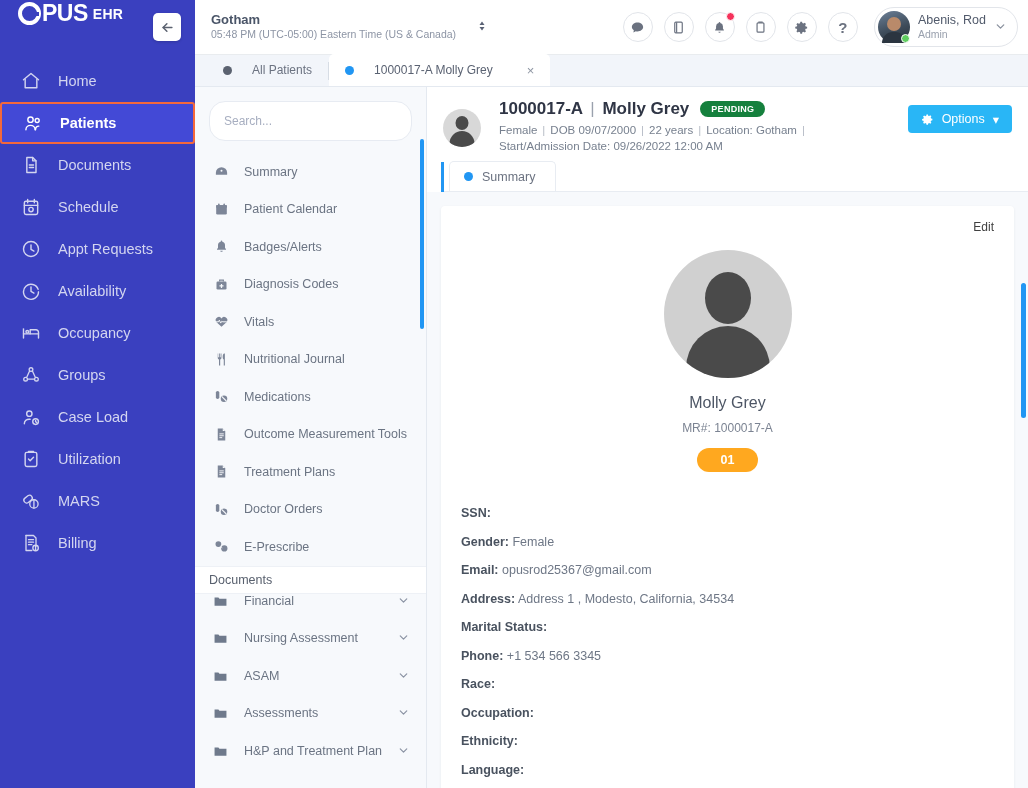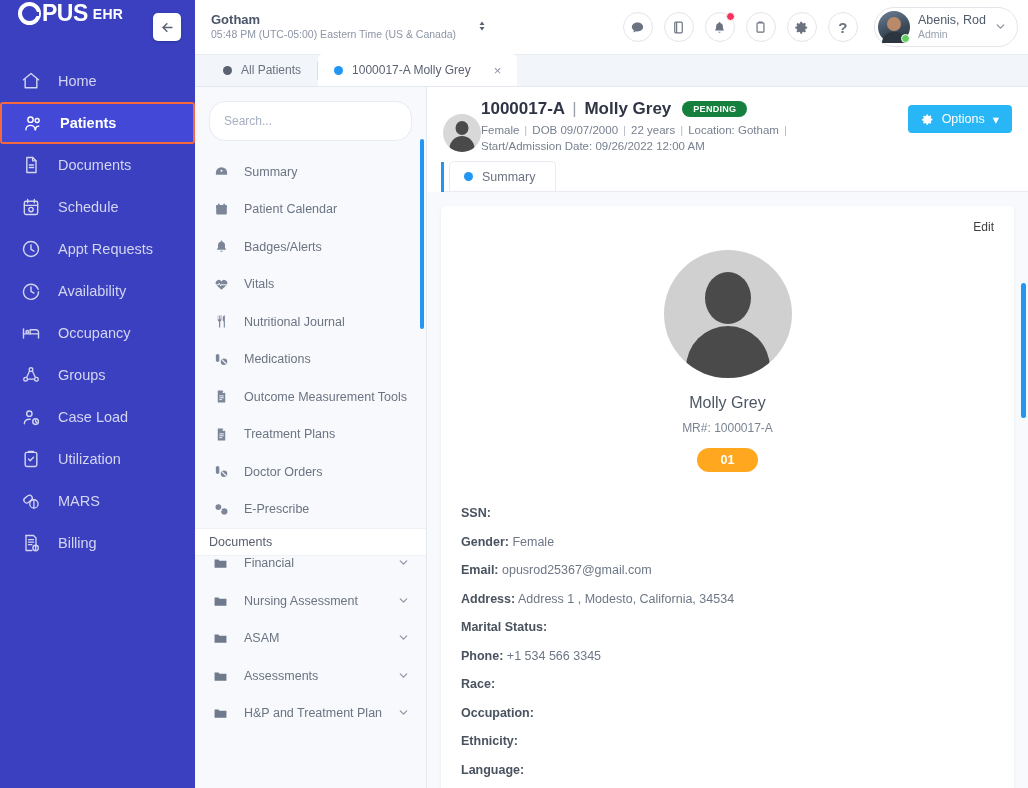--- a/index.html
+++ b/index.html
@@ -103,21 +103,21 @@
   .user-name { font-size: 12.5px; color: #515a6b; line-height: 1.25; }
   .user-role { font-size: 10.5px; color: #9aa1ae; line-height: 1.25; }
   .chev { color: #8a919e; font-size: 11px; }
 
   
   .tabs-bar {
     height: 32px; background: #F2F5FA; display: flex; align-items: flex-end;
     padding-left: 12px; flex: 0 0 32px; border-bottom: 1px solid #e4e9f0;
   }
   .ptab {
-    display: flex; align-items: center; gap: 9px; height: 32px; padding: 0 16px;
+    display: flex; align-items: center; gap: 20px; height: 32px; padding: 0 16px;
     font-size: 12px; color: #6b7280; cursor: pointer; position: relative;
   }
   .ptab .bullet { width: 9px; height: 9px; border-radius: 50%; background: #5b6270; flex: 0 0 9px; }
   .ptab.active { background: #fff; border-radius: 5px 5px 0 0; color: #5a6272; }
   .ptab.active .bullet { background: #2196F3; }
   .ptab-sep { width: 1px; height: 18px; background: #d7dde5; align-self: center; }
   .tab-x { font-size: 13px; color: #8d95a2; margin-left: 14px; cursor: pointer; }
 
   
   .body-split { display: flex; flex: 1; min-height: 0; }
@@ -153,21 +153,21 @@
   .folder-item .f-icon { width: 17px; flex: 0 0 17px; color: #6f7a8c; display:flex; align-items:center; }
   .folder-item .f-label { flex: 1; }
   .folder-item .f-chev { color: #8b93a3; font-size: 11px; }
   .pmenu-scrollbar {
     position: absolute; right: 2px; top: 52px; width: 4px; height: 190px;
     background: #2196F3; border-radius: 3px;
   }
 
   
   .pcontent { flex: 1; min-width: 0; background: #fff; display: flex; flex-direction: column; position: relative; }
-  .phead { display: flex; align-items: flex-end; padding: 12px 16px 10px 16px; gap: 0; }
+  .phead { display: flex; align-items: center; padding: 12px 16px 10px 16px; gap: 18px; }
   .phead-avatar {
     width: 38px; height: 38px; border-radius: 50%; background: #d8d8d8;
     position: relative; overflow: hidden; flex: 0 0 38px; margin-top: 4px;
   }
   .phead-avatar::before {
     content: ""; position: absolute; left: 50%; top: 7px; transform: translateX(-50%);
     width: 13px; height: 14px; background: #4a4a4a; border-radius: 50%;
   }
   .phead-avatar::after {
     content: ""; position: absolute; left: 50%; top: 22px; transform: translateX(-50%);
@@ -494,20 +494,30 @@
             <span>Patient Calendar</span>
           </div>
           <div class="pmenu-item">
             <span class="mi-icon">
                 <svg viewBox="0 0 24 24" fill="currentColor">
                   <path d="M12 2.5a1.3 1.3 0 0 1 1.3 1.3v.6A5.6 5.6 0 0 1 17.6 10v3.9l1.6 2.3v1.1H4.8v-1.1l1.6-2.3V10a5.6 5.6 0 0 1 4.3-5.6v-.6A1.3 1.3 0 0 1 12 2.5z"></path>
                   <path d="M10.1 18.6h3.8a1.9 1.9 0 0 1-3.8 0z"></path>
                 </svg>
               </span>
             <span>Badges/Alerts</span>
+          </div>
+          <div class="pmenu-item">
+            <span class="mi-icon">
+                <svg viewBox="0 0 24 24" fill="currentColor">
+                  <rect x="4" y="7" width="16" height="13" rx="2"></rect>
+                  <path d="M9 7V5h6v2" stroke="currentColor" stroke-width="1.8" fill="none"></path>
+                  <path d="M11 11h2v2.2h2.2v2H13V17.5h-2v-2.3H8.8v-2H11z" fill="#F7F9FC"></path>
+                </svg>
+              </span>
+            <span>Diagnosis Codes</span>
           </div>
           <div class="pmenu-item">
             <span class="mi-icon">
                 <svg viewBox="0 0 24 24" fill="currentColor">
                   <path d="M12 20.5 3.6 12.6A5 5 0 0 1 12 7a5 5 0 0 1 8.4 5.6z"></path>
                   <path d="M3 12.5h4l1.6-2.6 2 4.6 2-3 1.4 1h6" stroke="#F7F9FC" stroke-width="1.6" fill="none" stroke-linecap="round"></path>
                 </svg>
               </span>
             <span>Vitals</span>
           </div>

